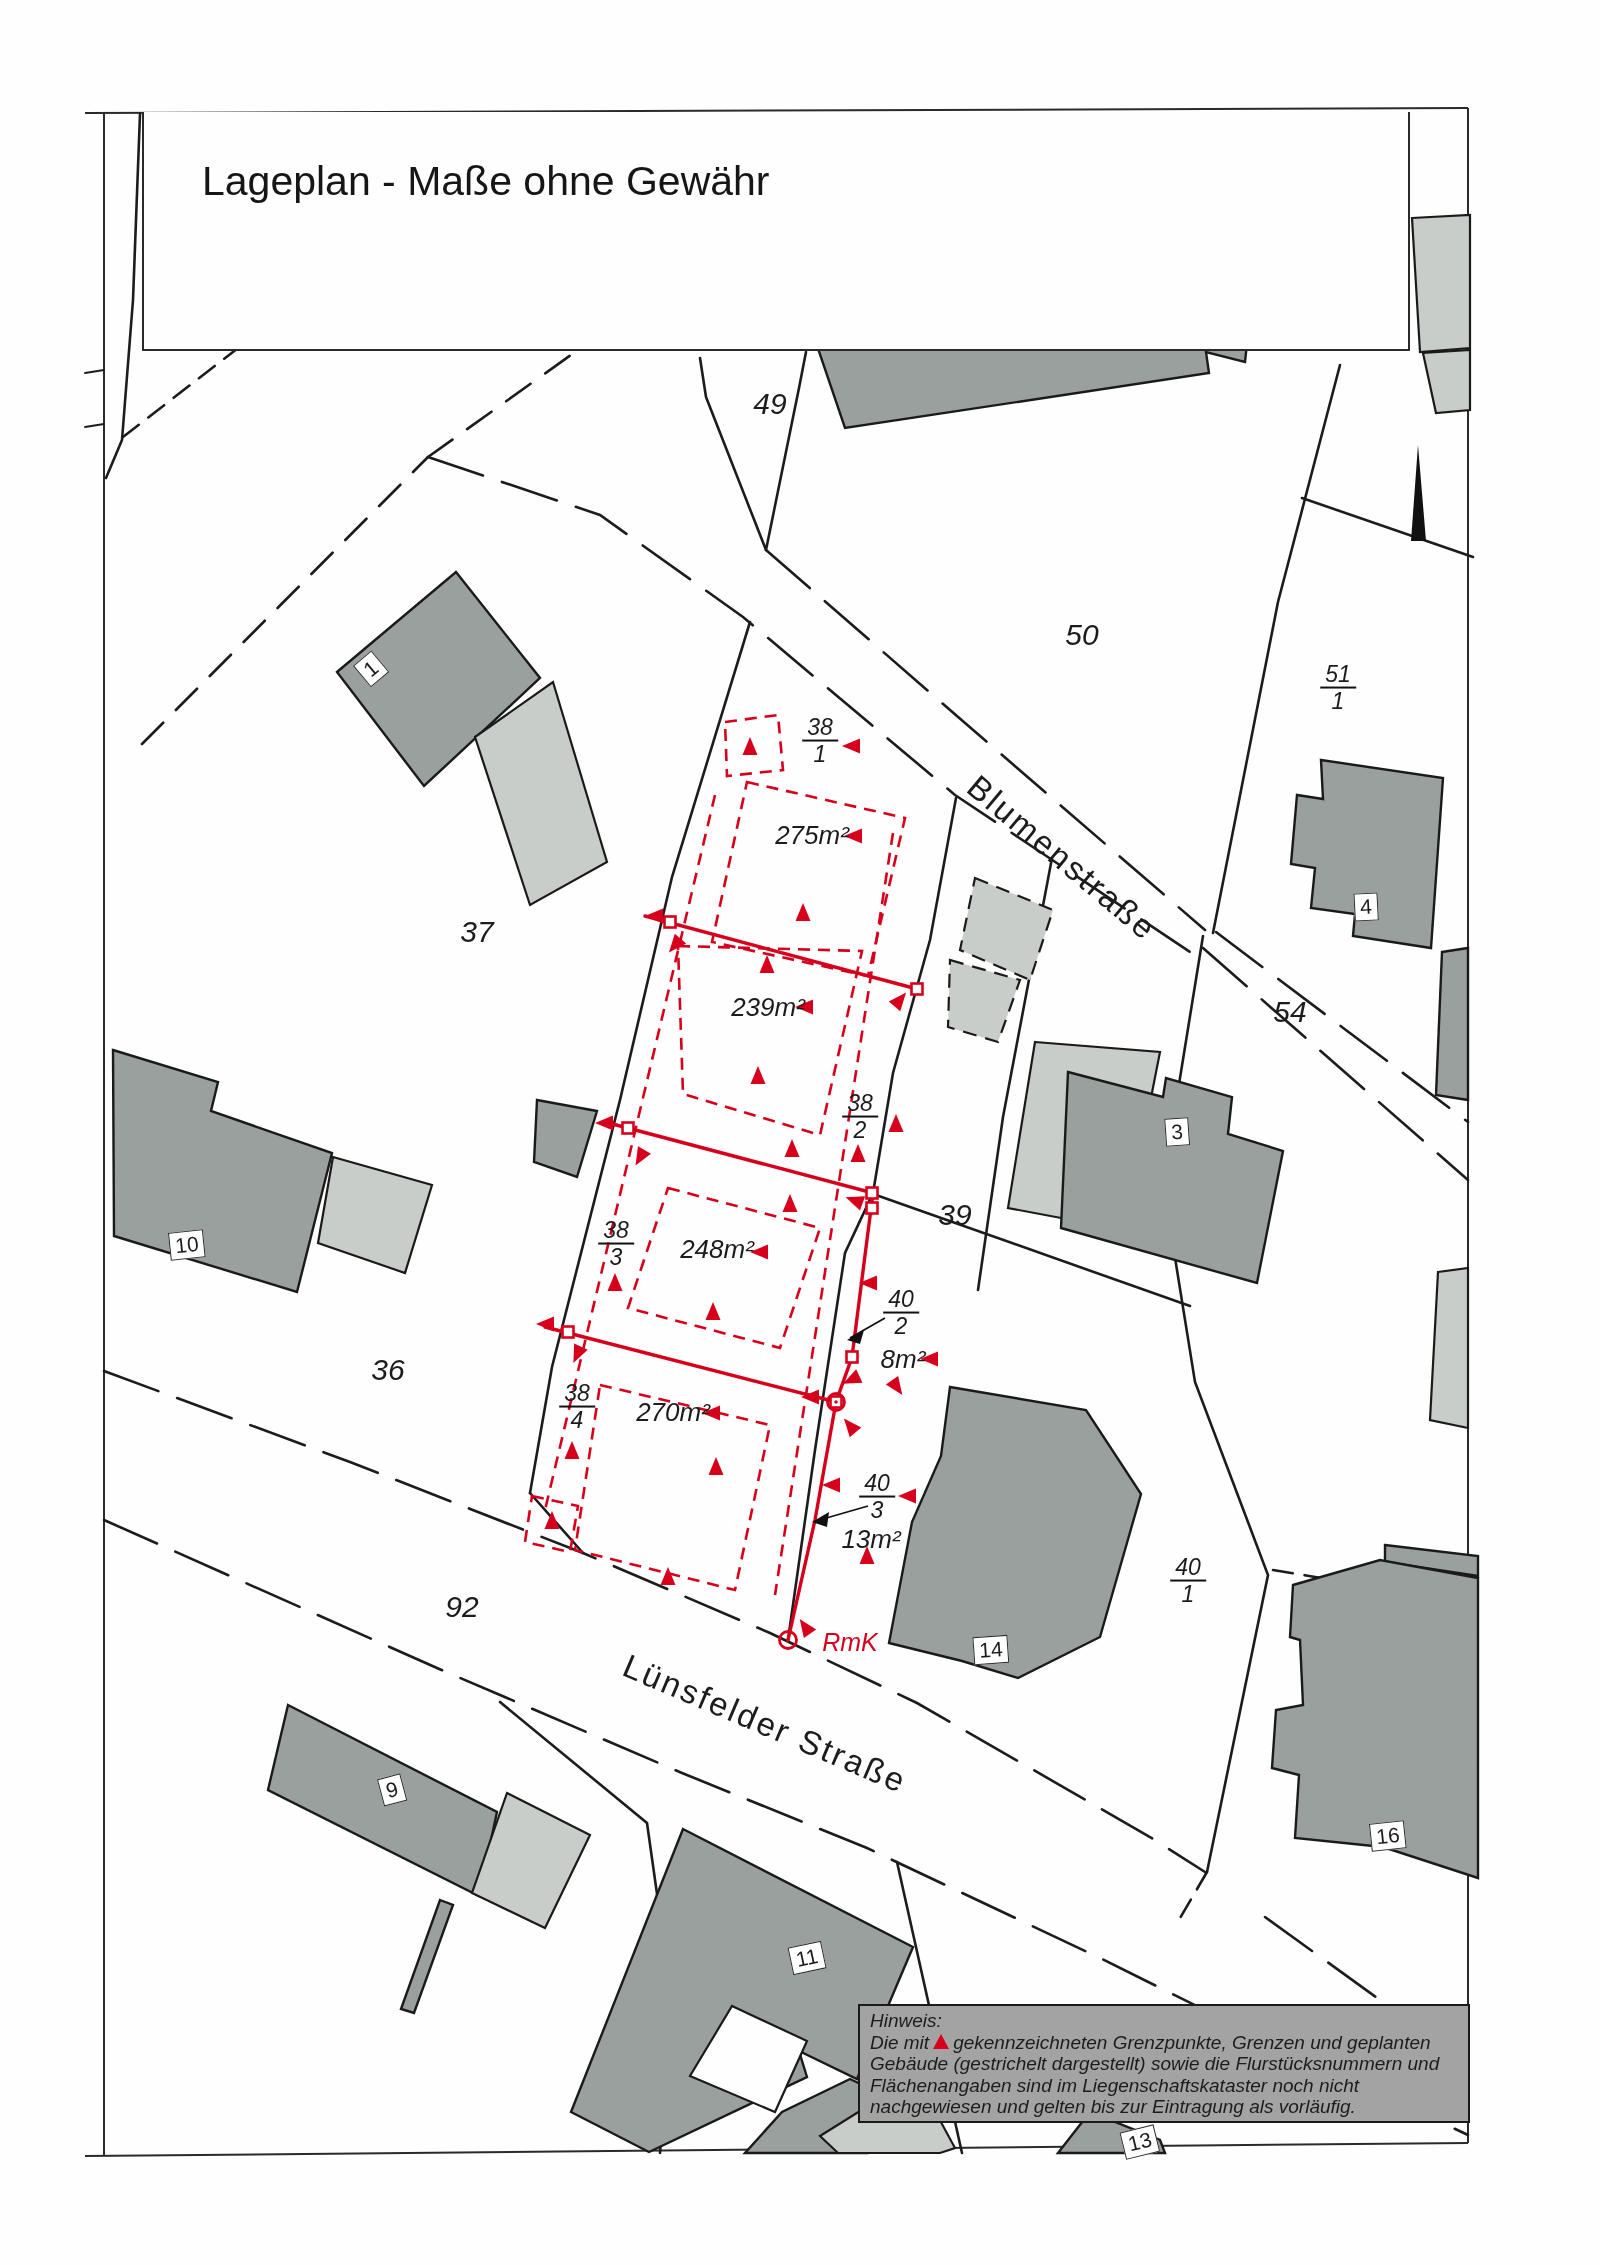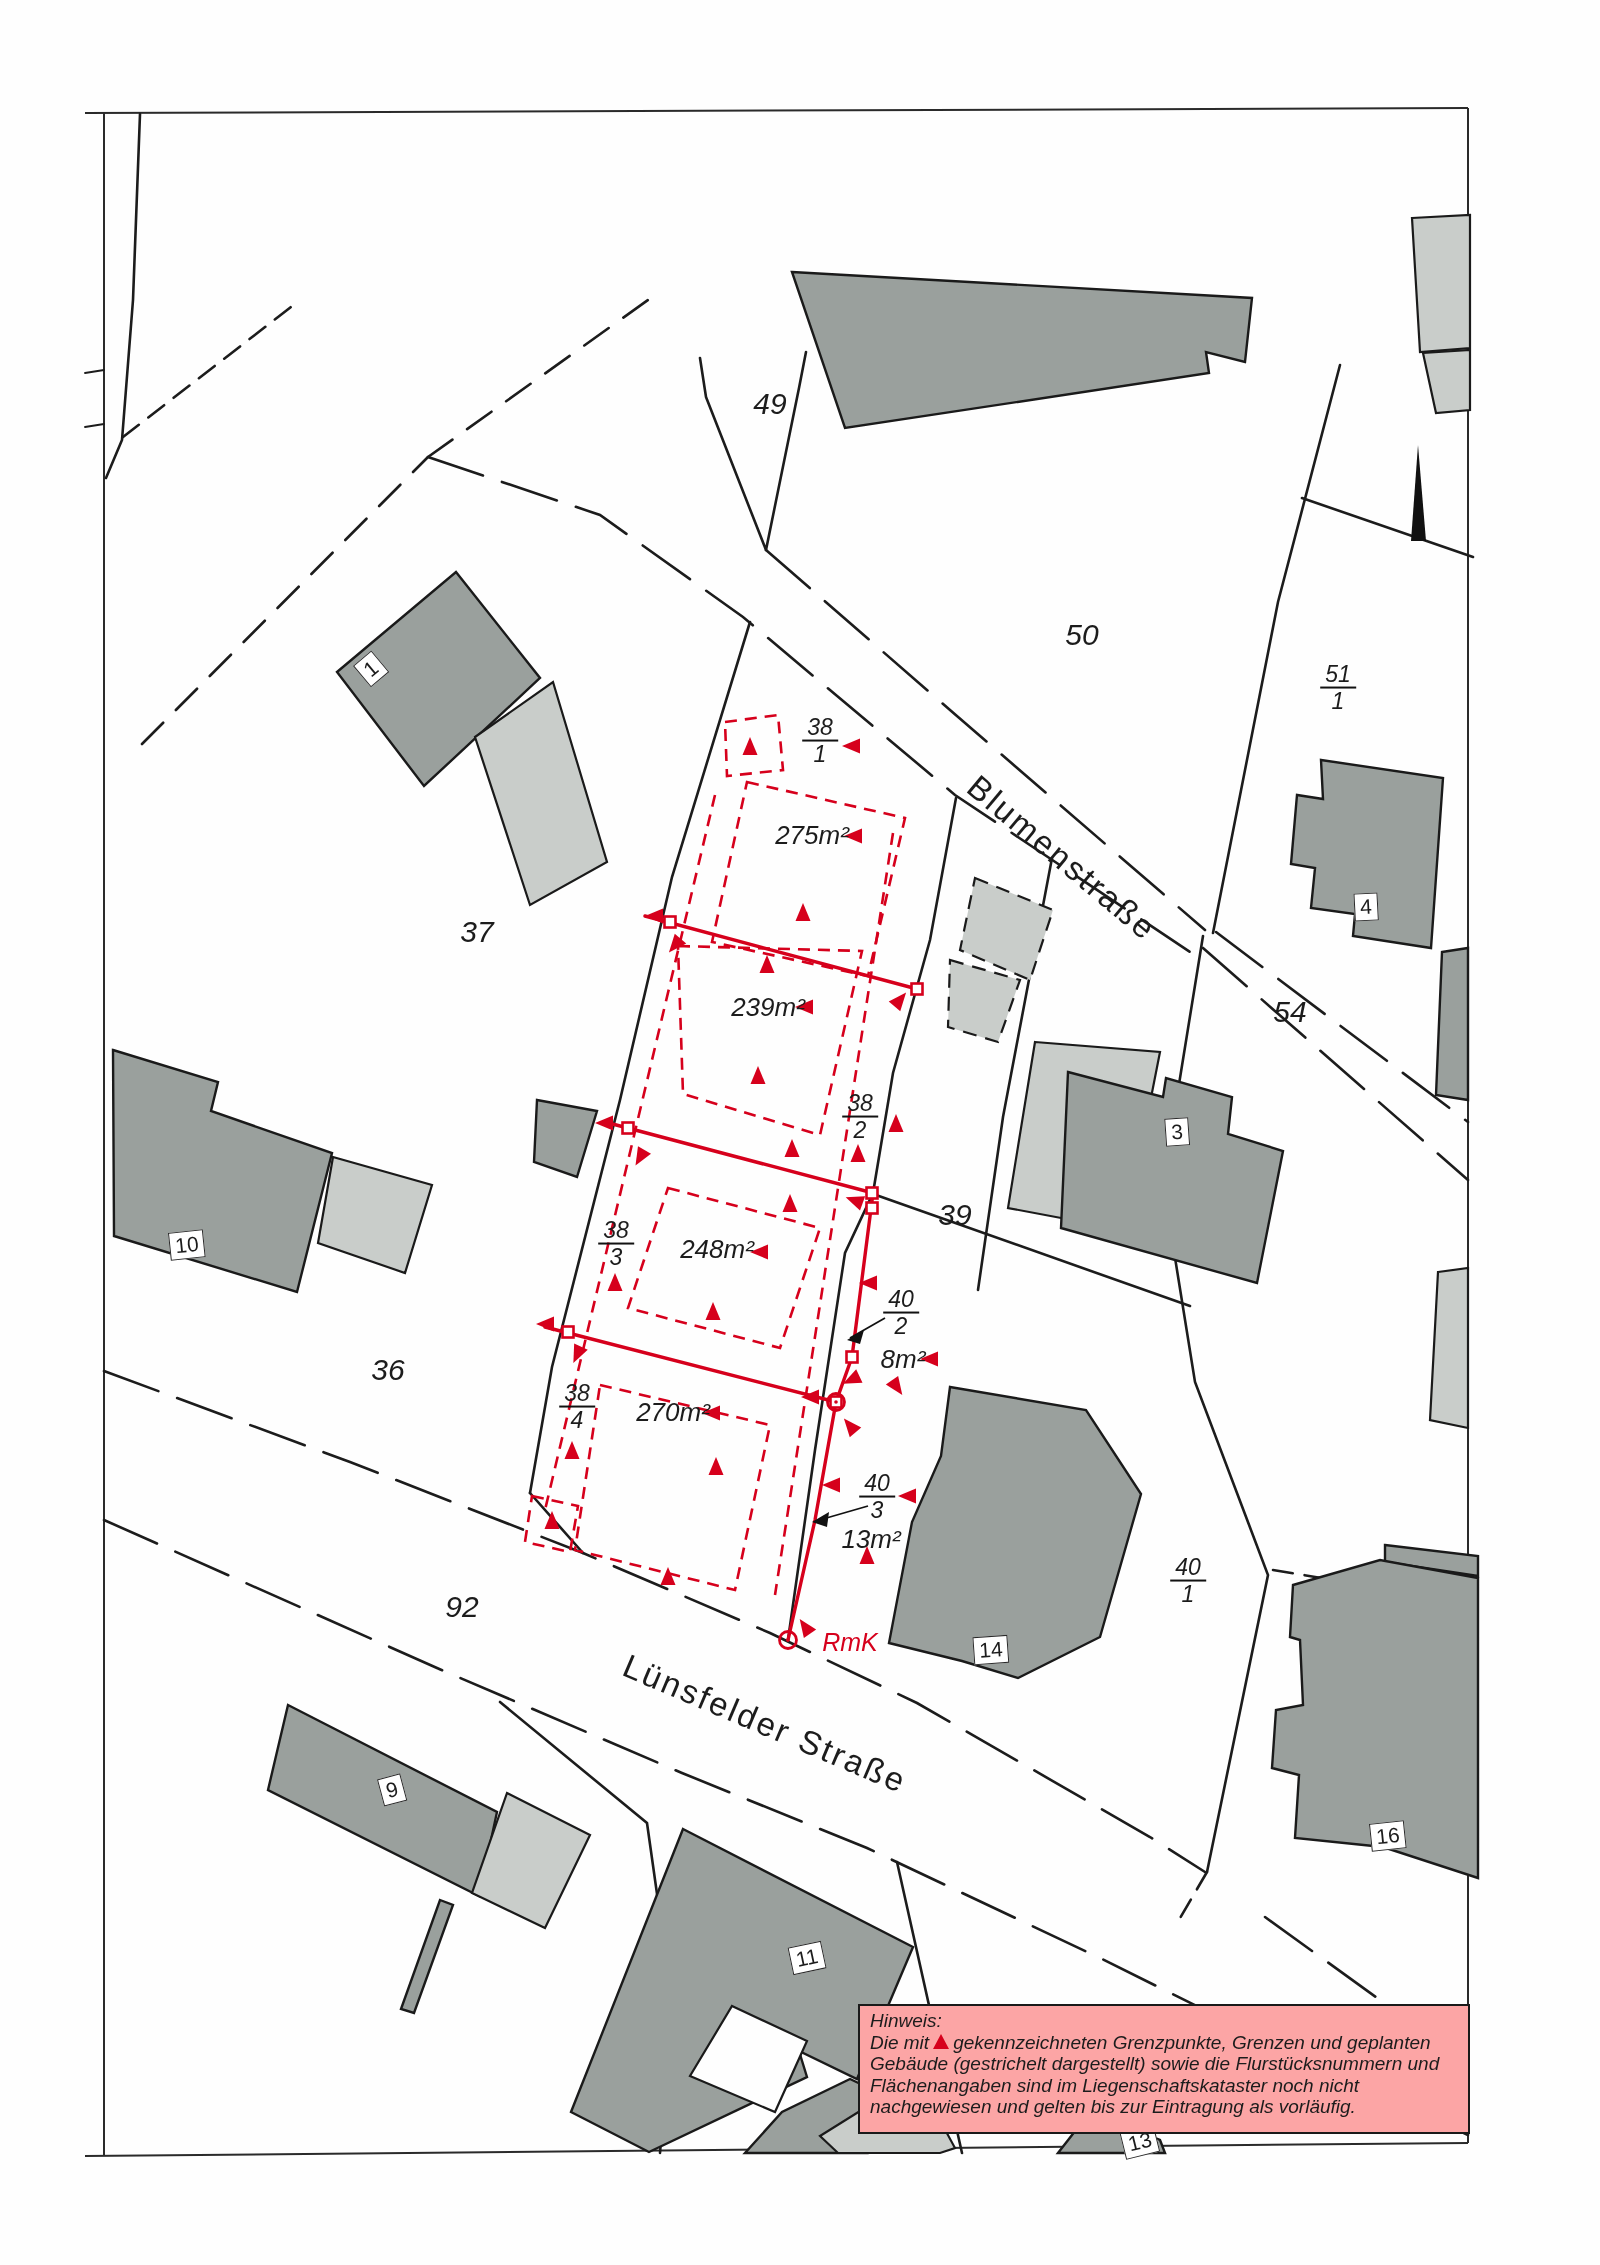--- a/index.html
+++ b/index.html
@@ -31,22 +31,22 @@
   .area{font-size:26px;font-style:italic;}
   .street{font-size:33px;letter-spacing:2.5px;}
   .house{font-size:21px;background:#fff;border:1.5px solid #2a2a2a;padding:0 5px;line-height:26px;}
   .rmk{font-size:25px;font-style:italic;color:var(--red);}
   .frac{display:flex;flex-direction:column;align-items:center;font-size:23px;font-style:italic;line-height:1.02;}
   .frac .num{border-bottom:2.2px solid #111;padding:0 5px 1px 5px;}
   .frac .den{padding-top:1px;}
   .titlebox{position:absolute;left:142px;top:112px;width:1268px;height:239px;background:#fefefe;
             border:2px solid #2a2a2a;border-top:none;box-sizing:border-box;}
   .titlebox .t{position:absolute;left:58px;top:46px;font-size:41px;color:#161616;}
-  .hinweis{position:absolute;left:858px;top:2004px;width:612px;background:#fca5a5;border:2px solid #1a1a1a;
-           box-sizing:border-box;padding:4px 10px 14px 10px;font-size:19px;font-style:italic;line-height:21.5px;}
+  .hinweis{position:absolute;left:858px;top:2004px;width:612px;background:#a3a3a3;border:2px solid #1a1a1a;
+           box-sizing:border-box;padding:4px 10px 3px 10px;font-size:19px;font-style:italic;line-height:21.5px;}
   .hinweis .tri-inline{display:inline-block;width:0;height:0;border-left:8px solid transparent;
            border-right:8px solid transparent;border-bottom:15px solid var(--red);margin:0 4px;}
 </style>
 </head>
 <body>
 
 <div class="stage" style="--red: #d6001c; --bdark: #9aa09d; --blight: #c9cdca; --line: #1c1c1c;">
 
 <svg viewBox="0 0 1600 2265" width="1600" height="2265">
 
@@ -188,20 +188,23 @@
         <rect x="562.5" y="1326.5" width="11" height="11" class="mk-sq"></rect>
         <rect x="846.5" y="1351.5" width="11" height="11" class="mk-sq"></rect>
         <rect x="830.5" y="1396.5" width="11" height="11" class="mk-sq"></rect>
         <circle cx="836" cy="1402" r="8.5" class="mk-ci"></circle>
         <circle cx="836" cy="1402" r="1.8" class="tri"></circle>
         <circle cx="788" cy="1640" r="8.5" class="mk-ci"></circle>
         <circle cx="788" cy="1640" r="1.8" class="tri"></circle>
       </g>
 </svg>
 
+<div class="titlebox">
+  <div class="t">Lageplan - Maße ohne Gewähr</div>
+</div>
 
 <div id="labels">
       <div class="lbl street" style="left: 1062px; top: 858px; transform: translate(-50%, -50%) rotate(40deg);">Blumenstraße</div>
       <div class="lbl street" style="left: 765px; top: 1724px; transform: translate(-50%, -50%) rotate(23deg);">Lünsfelder Straße</div>
       <div class="lbl plain-num" style="left: 770px; top: 404px; transform: translate(-50%, -50%);">49</div>
       <div class="lbl plain-num" style="left: 1082px; top: 635px; transform: translate(-50%, -50%);">50</div>
       <div class="lbl plain-num" style="left: 477px; top: 932px; transform: translate(-50%, -50%);">37</div>
       <div class="lbl plain-num" style="left: 1290px; top: 1012px; transform: translate(-50%, -50%);">54</div>
       <div class="lbl plain-num" style="left: 955px; top: 1183px; transform: translate(-50%, -50%); margin-top: 32px;">39</div>
       <div class="lbl plain-num" style="left: 388px; top: 1370px; transform: translate(-50%, -50%);">36</div>

